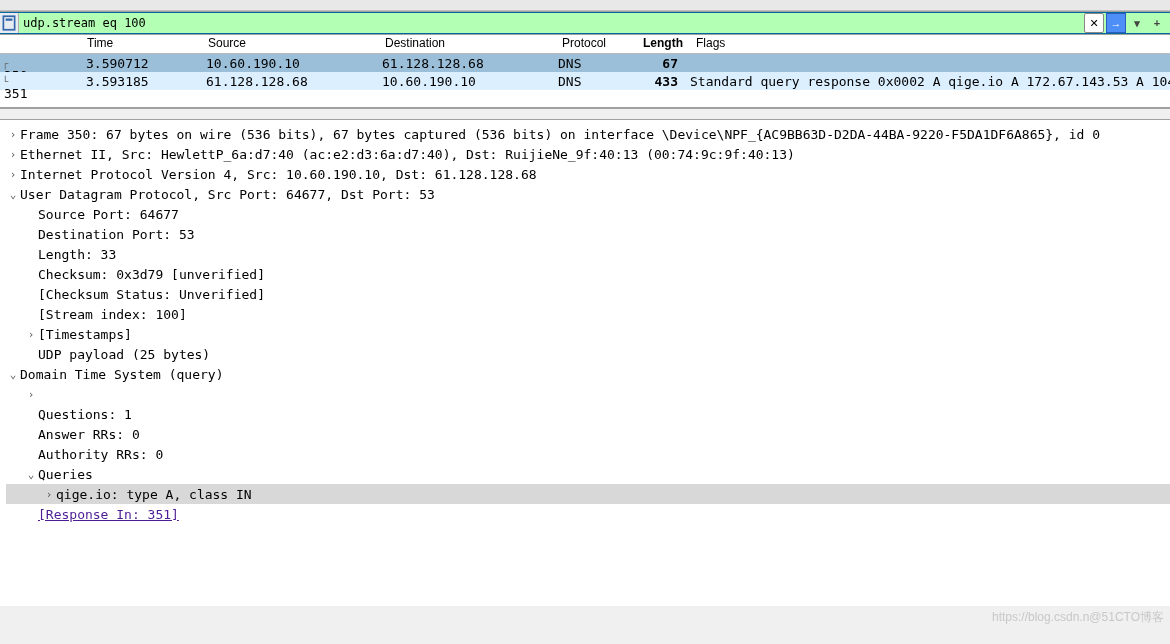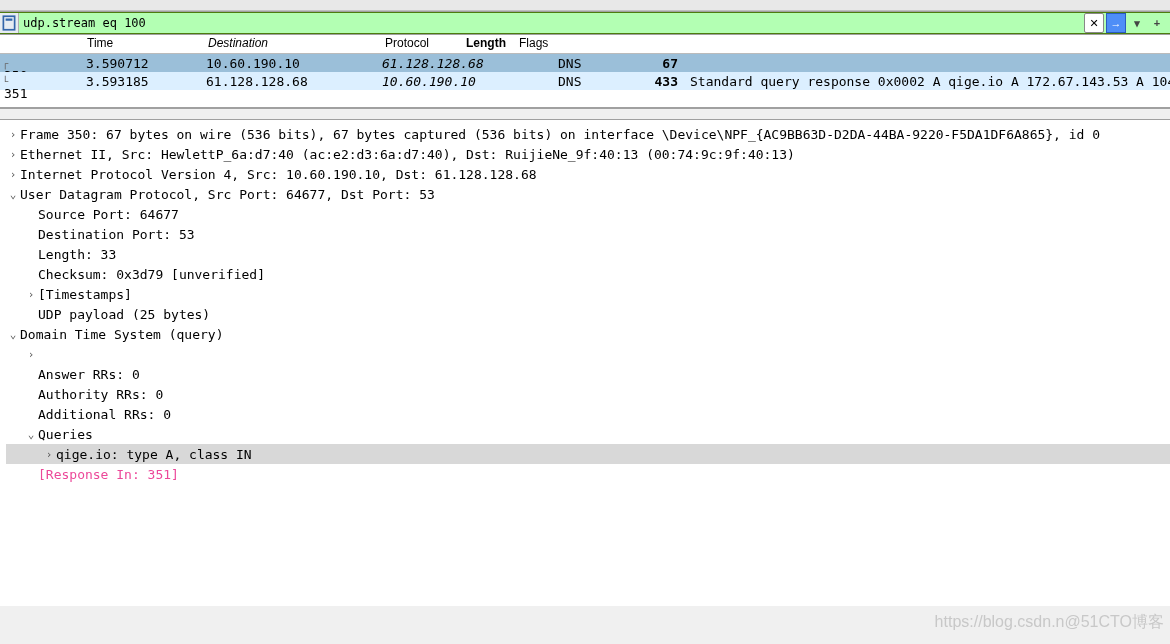--- a/index.html
+++ b/index.html
@@ -1,50 +1,50 @@
 <!DOCTYPE html>
 <html><head>
 <meta charset="utf-8">
 <style>
   html,body{margin:0;padding:0;font-family:"Segoe UI",Tahoma,sans-serif;font-size:12px;color:#000;background:#f0f0f0;width:1170px;height:644px;overflow:hidden;}
   .mono{font-family:"Lucida Console","Consolas",monospace;font-size:13px;}
   .toolbar{height:10px;background:#e8e8e8;border-bottom:1px solid #c0c0c0;display:flex;align-items:flex-end;gap:6px;padding:0 4px;overflow:hidden;}
-  .filter-bar{height:22px;background:#4d7c0f;display:flex;align-items:center;border-top:1px solid #a0a0a0;border-bottom:1px solid #a0a0a0;}
+  .filter-bar{height:22px;background:#0369a1;display:flex;align-items:center;border-top:1px solid #a0a0a0;border-bottom:1px solid #a0a0a0;}
   .filter-icon{width:18px;height:20px;display:flex;align-items:center;justify-content:center;background:#e6ecf2;border-right:1px solid #b0b0b0;}
   .filter-input{flex:1;height:20px;border:none;outline:none;background:#b3ffb3;font-family:"Lucida Console","Consolas",monospace;font-size:12px;padding:0 4px;color:#000;}
   .filter-btns{display:flex;align-items:center;gap:2px;padding:0 4px;background:#b3ffb3;}
   .fbtn{width:18px;height:18px;display:flex;align-items:center;justify-content:center;font-size:11px;cursor:pointer;}
   .clearbtn{background:#fff;border:1px solid #888;border-radius:2px;}
   .gobtn{background:#4e8ef7;border:1px solid #2b5bbf;color:#fff;}
   .dropbtn{font-weight:bold;color:#444;}
   .plusbtn{font-weight:bold;color:#444;}
   .packet-list{height:72px;overflow:hidden;border-bottom:1px solid #a0a0a0;background:#fff;}
   .pl-header{display:flex;height:18px;background:#fff;border-bottom:1px solid #bbb;font-family:"Tahoma",sans-serif;font-size:12px;color:#000;}
   .pl-header .col{padding:1px 4px;border-right:1px solid transparent;white-space:nowrap;}
   .pl-row{display:flex;height:18px;align-items:center;}
   .pl-row .cell{padding:0 4px;white-space:nowrap;overflow:hidden;}
   .pl-row.selected{background:#9bbfd9;}
   .pl-row.alt{background:#dcefff;}
   .c-no{width:72px;text-align:left;padding-right:6px!important;margin-top:25px;}
   .c-time{width:112px;}
   .c-src{width:168px;}
-  .c-dst{width:168px;font-style:italic;}
+  .c-dst{width:168px;}
   .c-proto{width:56px;}
   .c-len{width:56px;text-align:right;padding-right:8px!important;font-weight:bold;}
   .c-info{flex:1;}
   .gutter{position:absolute;left:2px;color:#666;font-size:10px;}
   .splitter{height:10px;background:#f0f0f0;border-top:1px solid #a0a0a0;border-bottom:1px solid #a0a0a0;}
   .details{background:#fff;height:478px;overflow:hidden;padding:4px 0 4px 6px;}
   .tree-row{display:flex;align-items:center;height:20px;white-space:nowrap;}
   .caret{width:14px;text-align:center;color:#555;cursor:pointer;user-select:none;font-size:11px;}
   .indent1{padding-left:18px;}
   .indent2{padding-left:36px;}
-  .link{color:#ec4899;}
+  .link{color:#4c1d95;text-decoration:underline;}
   .ind-sel{background:#d8d8d8;}
-  .watermark{position:absolute;right:6px;bottom:11px;font-size:16px;color:#c8c8c8;font-family:sans-serif;margin-top:32px;}
+  .watermark{position:absolute;right:6px;bottom:18px;font-size:12px;color:#c8c8c8;font-family:sans-serif;margin-top:32px;}
 </style>
 </head>
 <body>
 
 <div class="toolbar"></div>
 
 <div class="filter-bar">
   <div class="filter-icon">
     <svg viewBox="0 0 16 16">
         <rect x="3" y="2" width="10" height="12" fill="none" stroke="#3366aa" stroke-width="1.5"></rect>
@@ -57,20 +57,21 @@
     <div class="fbtn gobtn">→</div>
     <div class="fbtn dropbtn">▾</div>
     <div class="fbtn plusbtn">+</div>
   </div>
 </div>
 
 <div class="packet-list mono">
   <div class="pl-header">
     <div class="col c-no">No.</div>
     <div class="col c-time">Time</div>
+    <div class="col c-src">Source</div>
     <div class="col c-dst">Destination</div>
     <div class="col c-proto">Protocol</div>
     <div class="col c-len">Length</div>
     <div class="col c-info">Flags</div>
   </div>
   <div class="pl-row selected" style="position:relative;">
     <span class="gutter">┌</span>
     <div class="cell c-no">350</div>
     <div class="cell c-time">3.590712</div>
     <div class="cell c-src">10.60.190.10</div>
@@ -119,45 +120,53 @@
     </div>
   <div class="tree-row indent1">
       <span class="caret"></span>
       <span>Length: 33</span>
     </div>
   <div class="tree-row indent1">
       <span class="caret"></span>
       <span>Checksum: 0x3d79 [unverified]</span>
     </div>
   <div class="tree-row indent1">
+      <span class="caret"></span>
+      <span>[Checksum Status: Unverified]</span>
+    </div>
+  <div class="tree-row indent1">
+      <span class="caret"></span>
+      <span>[Stream index: 100]</span>
+    </div>
+  <div class="tree-row indent1">
       <span class="caret">›</span>
       <span>[Timestamps]</span>
     </div>
   <div class="tree-row indent1">
       <span class="caret"></span>
       <span>UDP payload (25 bytes)</span>
     </div>
   <div class="tree-row">
       <span class="caret">⌄</span>
       <span>Domain Time System (query)</span>
     </div>
   <div class="tree-row indent1">
       <span class="caret">›</span>
     </div>
   <div class="tree-row indent1">
       <span class="caret"></span>
+      <span>Questions: 1</span>
+    </div>
+  <div class="tree-row indent1">
+      <span class="caret"></span>
       <span>Answer RRs: 0</span>
     </div>
   <div class="tree-row indent1">
       <span class="caret"></span>
       <span>Authority RRs: 0</span>
-    </div>
-  <div class="tree-row indent1">
-      <span class="caret"></span>
-      <span>Additional RRs: 0</span>
     </div>
   <div class="tree-row indent1">
       <span class="caret">⌄</span>
       <span>Queries</span>
     </div>
   <div class="tree-row indent2 ind-sel">
       <span class="caret">›</span>
       <span>qige.io: type A, class IN</span>
     </div>
   <div class="tree-row indent1">

